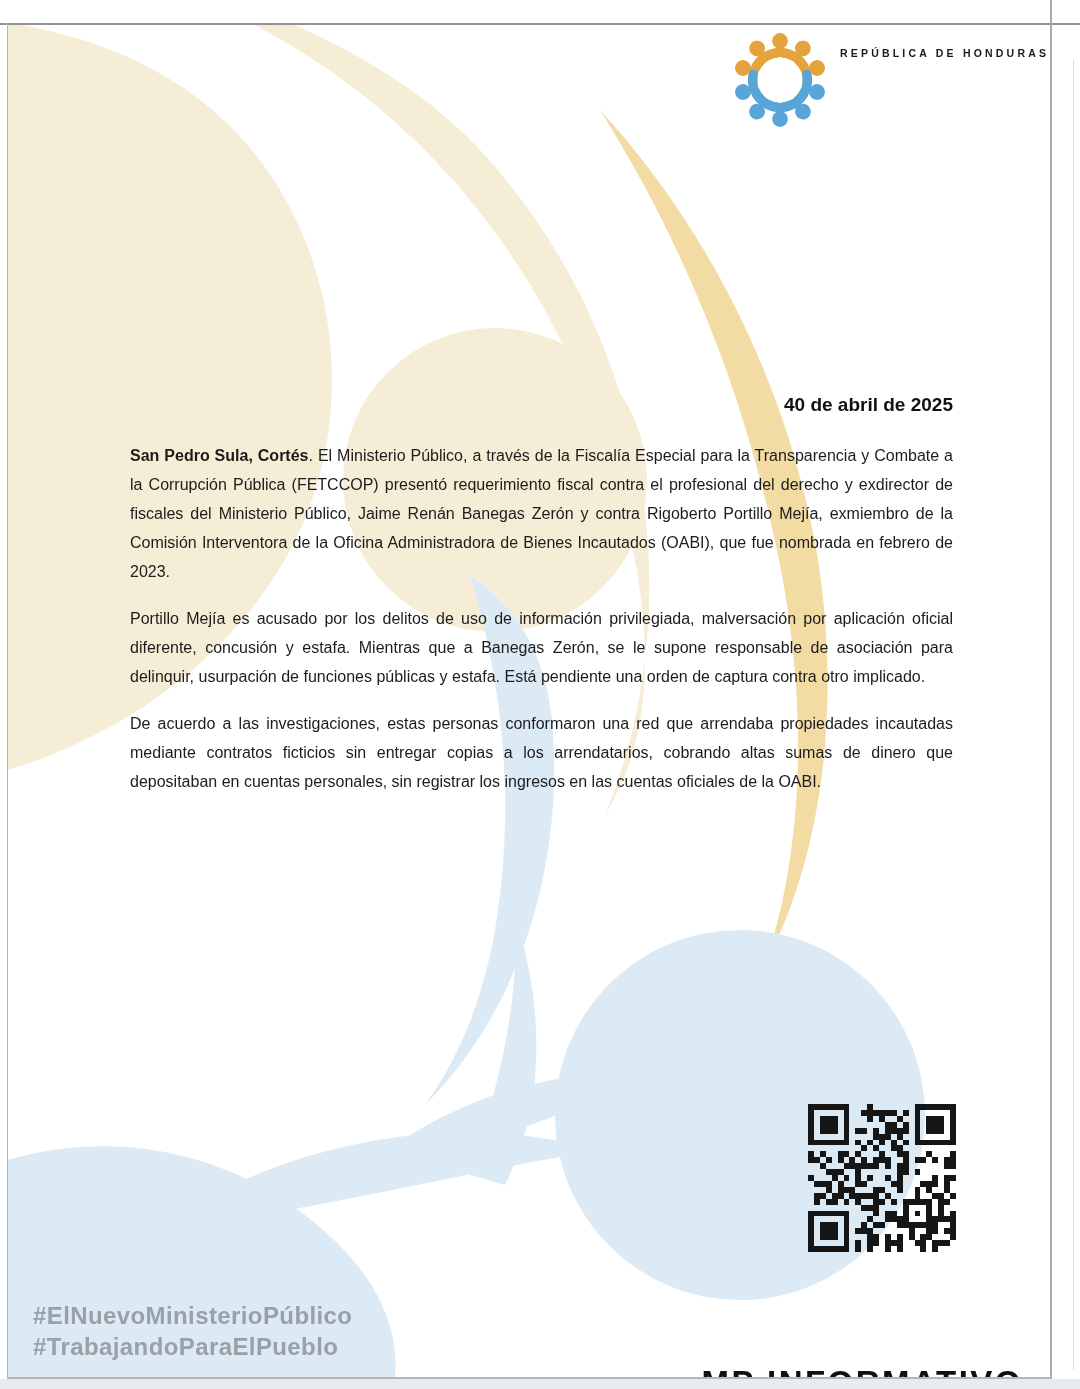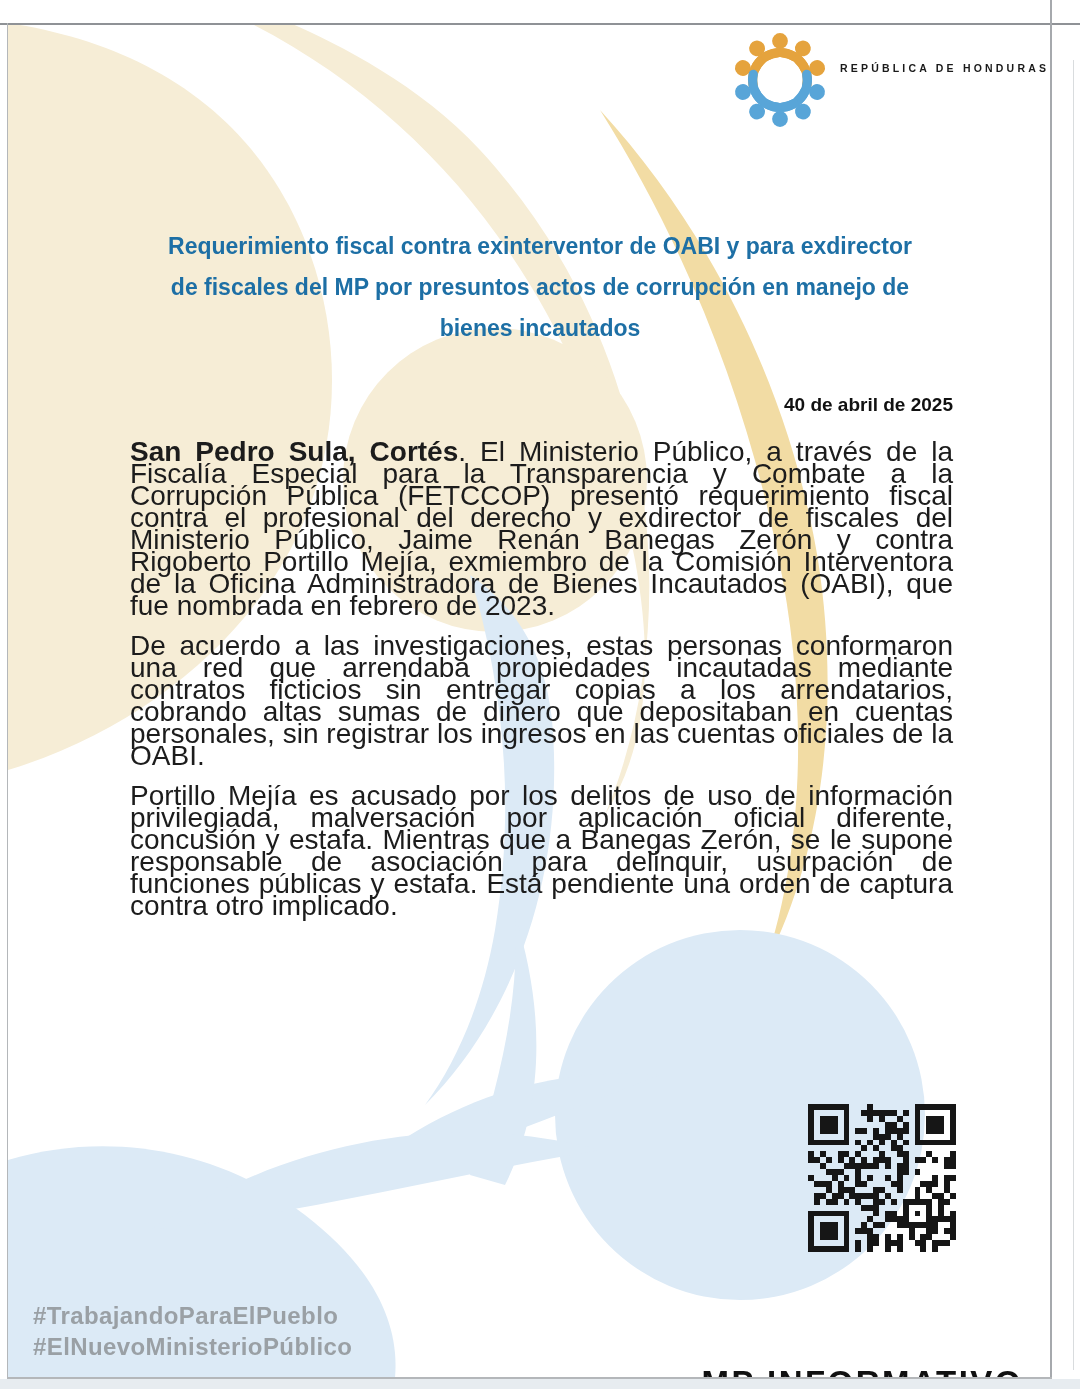--- a/index.html
+++ b/index.html
@@ -21,27 +21,27 @@
   #line-right-outer{left:1073px;top:60px;width:1px;height:1310px;background:#d9dcde;}
   #line-bottom{left:7px;top:1377px;width:1045px;height:2px;background:#b4b7ba;}
   #strip-bottom{left:0;top:1379px;width:1080px;height:10px;background:#e7ecf0;}
 
   .logo{left:728px;top:28px;width:310px;height:112px;display:flex;align-items:flex-start;}
   .emblem{width:104px;height:104px;flex:0 0 auto;}
   .fig-o{color:var(--logo_orange);}
   .fig-b{color:var(--logo_blue);}
   .logo-text{margin-left:8px;padding-top:14px;}
   .logo-name{font-size:35px;font-weight:700;line-height:34px;letter-spacing:.5px;color:#141414;}
-  .logo-sub{margin-top:20px;font-size:10.5px;font-weight:700;letter-spacing:3.2px;color:#1a1a1a;white-space:nowrap;}
+  .logo-sub{margin-top:5px;font-size:10.5px;font-weight:700;letter-spacing:3.2px;color:#1a1a1a;white-space:nowrap;}
 
   .headline{left:90px;top:226px;width:900px;text-align:center;
     font-size:23px;line-height:41px;font-weight:700;color:var(--headline_blue);white-space:pre-line;}
   .date{left:130px;top:394px;width:823px;text-align:right;font-size:19px;font-weight:700;color:#111;}
   .bodycol{left:130px;top:441px;width:823px;}
-  .bodycol p{font-size:28px;line-height:22px;text-align:justify;color:var(--body_text);margin-bottom:18px;}
+  .bodycol p{font-size:16px;line-height:29px;text-align:justify;color:var(--body_text);margin-bottom:18px;}
   .bodycol p b{font-weight:700;}
 
   .qr{left:808px;top:1104px;width:148px;height:148px;}
   .qr svg{width:148px;height:148px;display:block;shape-rendering:crispEdges;}
 
   .tags{left:33px;top:1300px;font-size:24px;font-weight:700;line-height:31px;color:var(--hashtag_gray);letter-spacing:.4px;}
   .brand{left:530px;top:1364px;width:493px;text-align:right;font-size:33px;font-weight:800;
     letter-spacing:2.5px;color:var(--brand_black);}
 </style>
 </head>
@@ -110,30 +110,27 @@
       <g class="fig-b" transform="rotate(252 50 50)">
           <circle cx="50" cy="12.5" r="7.6" fill="currentColor"></circle>
           <path d="M36.9 27.2 A26.4 26.4 0 0 1 63.1 27.2" fill="none" stroke="currentColor" stroke-width="9" stroke-linecap="round"></path>
         </g>
     </svg>
     <div class="logo-text">
       <div class="logo-sub">REPÚBLICA DE HONDURAS</div>
     </div>
   </header>
 
-  <h1 class="content headline" style="position:absolute;">Requerimiento fiscal contra exinterventor de OABI y para exdirector
-de fiscales del MP por presuntos actos de corrupción en manejo de
-bienes incautados</h1>
 
   <div class="content date" style="position:absolute;">40 de abril de 2025</div>
 
   <div class="content bodycol" style="position:absolute;">
     <p><b>San Pedro Sula, Cortés</b><span>. El Ministerio Público, a través de la Fiscalía Especial para la Transparencia y Combate a la Corrupción Pública (FETCCOP) presentó requerimiento fiscal contra el profesional del derecho y exdirector de fiscales del Ministerio Público, Jaime Renán Banegas Zerón y contra Rigoberto Portillo Mejía, exmiembro de la Comisión Interventora de la Oficina Administradora de Bienes Incautados (OABI), que fue nombrada en febrero de 2023.</span></p>
+    <p>Portillo Mejía es acusado por los delitos de uso de información privilegiada, malversación por aplicación oficial diferente, concusión y estafa. Mientras que a Banegas Zerón, se le supone responsable de asociación para delinquir, usurpación de funciones públicas y estafa. Está pendiente una orden de captura contra otro implicado.</p>
     <p>De acuerdo a las investigaciones, estas personas conformaron una red que arrendaba propiedades incautadas mediante contratos ficticios sin entregar copias a los arrendatarios, cobrando altas sumas de dinero que depositaban en cuentas personales, sin registrar los ingresos en las cuentas oficiales de la OABI.</p>
-    <p>Portillo Mejía es acusado por los delitos de uso de información privilegiada, malversación por aplicación oficial diferente, concusión y estafa. Mientras que a Banegas Zerón, se le supone responsable de asociación para delinquir, usurpación de funciones públicas y estafa. Está pendiente una orden de captura contra otro implicado.</p>
   </div>
 
   <div class="content qr" style="position:absolute;">
     <svg id="qr-svg" aria-hidden="true" viewBox="0 0 25 25">
         <g fill="#161616">
           <rect x="0" y="0" width="1" height="1"></rect>
           <rect x="1" y="0" width="1" height="1"></rect>
           <rect x="2" y="0" width="1" height="1"></rect>
           <rect x="3" y="0" width="1" height="1"></rect>
           <rect x="4" y="0" width="1" height="1"></rect>
@@ -437,19 +434,19 @@
           <rect x="13" y="24" width="1" height="1"></rect>
           <rect x="15" y="24" width="1" height="1"></rect>
           <rect x="19" y="24" width="1" height="1"></rect>
           <rect x="21" y="24" width="1" height="1"></rect>
         </g>
       </svg>
   </div>
 
   <footer>
     <div class="content tags" style="position:absolute;">
+      <div>#ElNuevoMinisterioPúblico</div>
       <div>#TrabajandoParaElPueblo</div>
-      <div>#ElNuevoMinisterioPúblico</div>
     </div>
     <div class="content brand" style="position:absolute;">MP INFORMATIVO</div>
   </footer>
 
 </div>
 
 </body></html>

